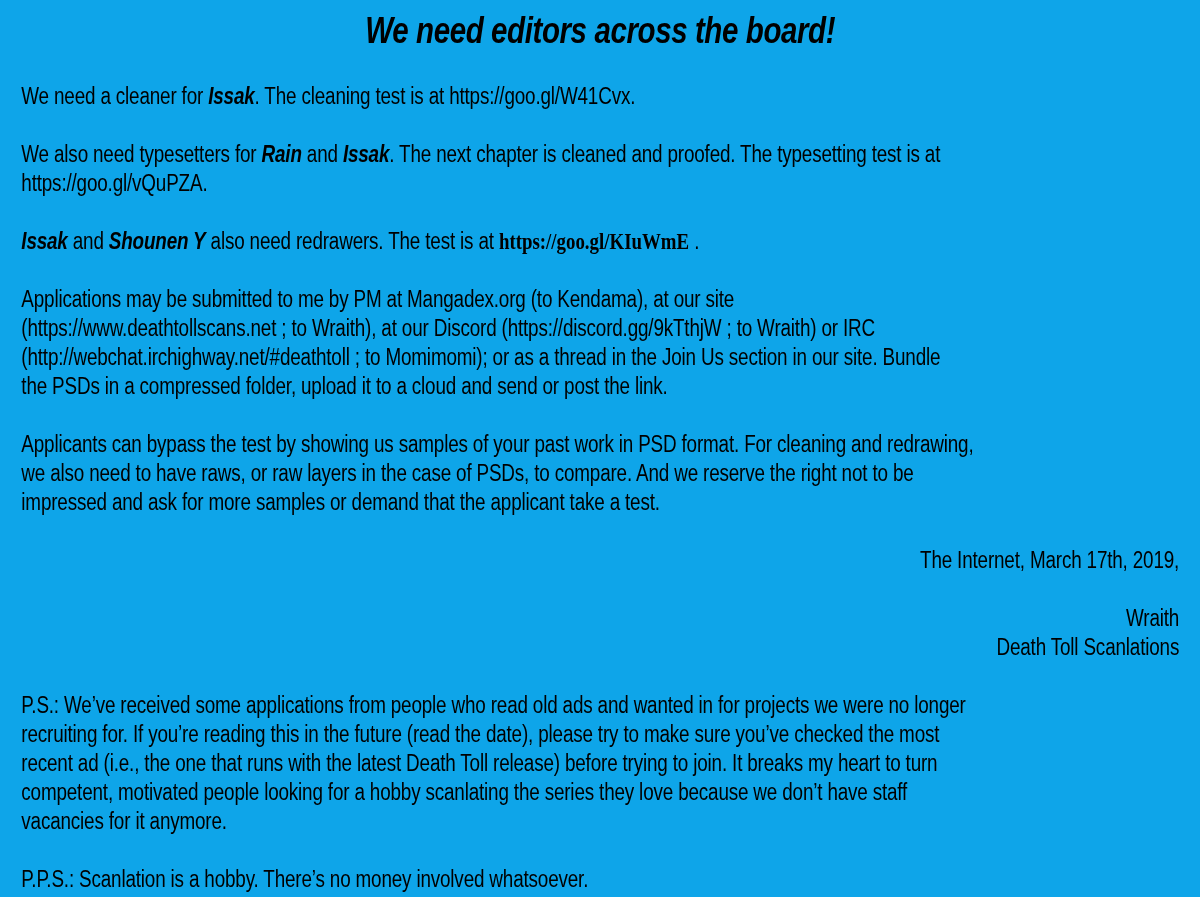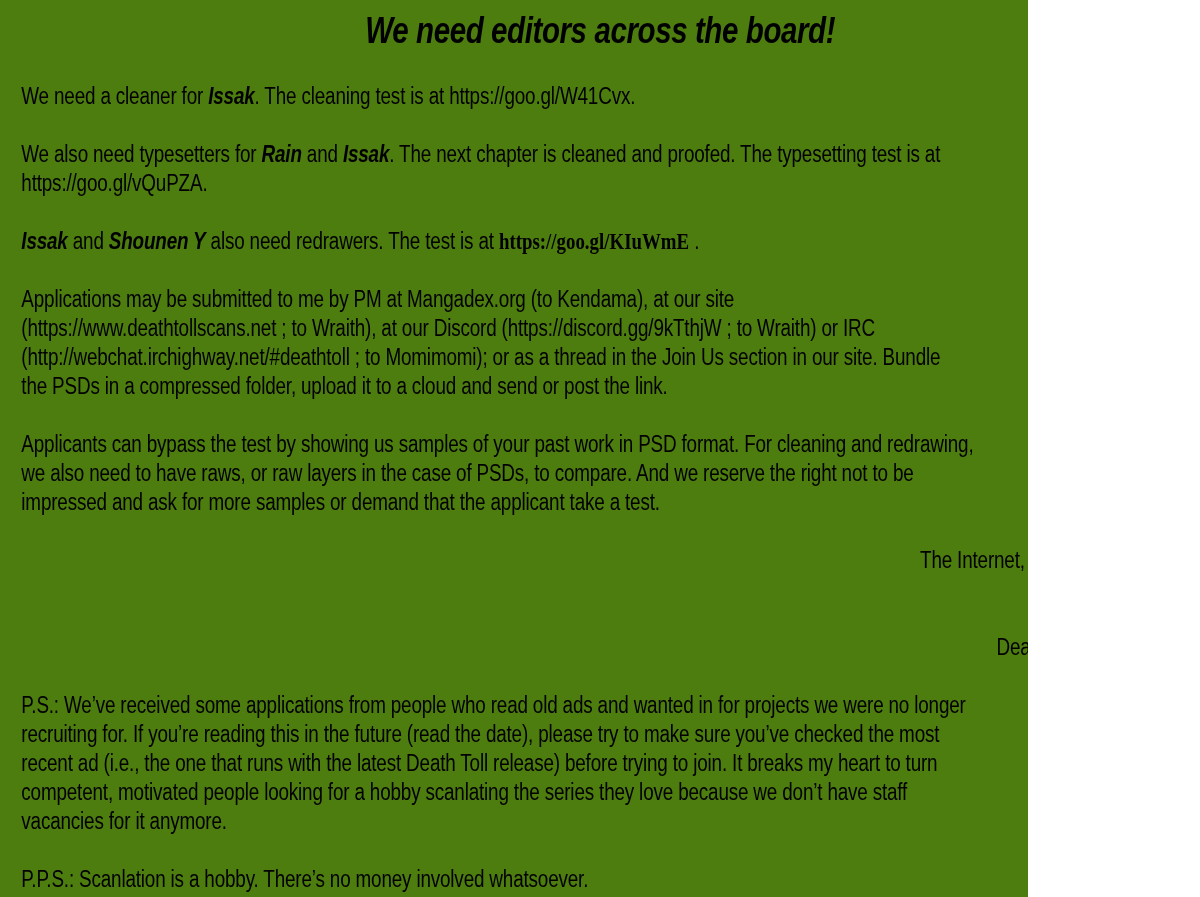--- a/index.html
+++ b/index.html
@@ -2,24 +2,24 @@
 <html><head>
 <meta charset="utf-8">
 <style>
   html, body {
     margin: 0;
     padding: 0;
     background: #ffffff;
   }
   .page {
     position: relative;
-    width: 1028px;
+    width: 1200px;
     height: 897px;
     overflow: hidden;
-    background: #4d7c0f;
+    background: #0ea5e9;
     color: #000000;
     font-family: "Liberation Sans", "DejaVu Sans", sans-serif;
   }
   
   .scale-wrap {
     width: 1464px;
     transform: scaleX(0.82);
     transform-origin: 0 0;
     padding: 10px 26px 0 26px;
     box-sizing: border-box;

